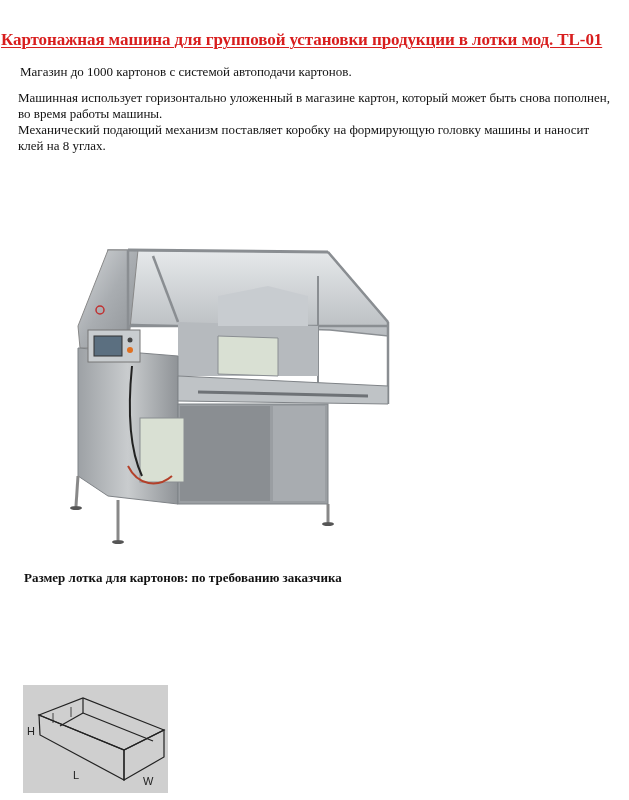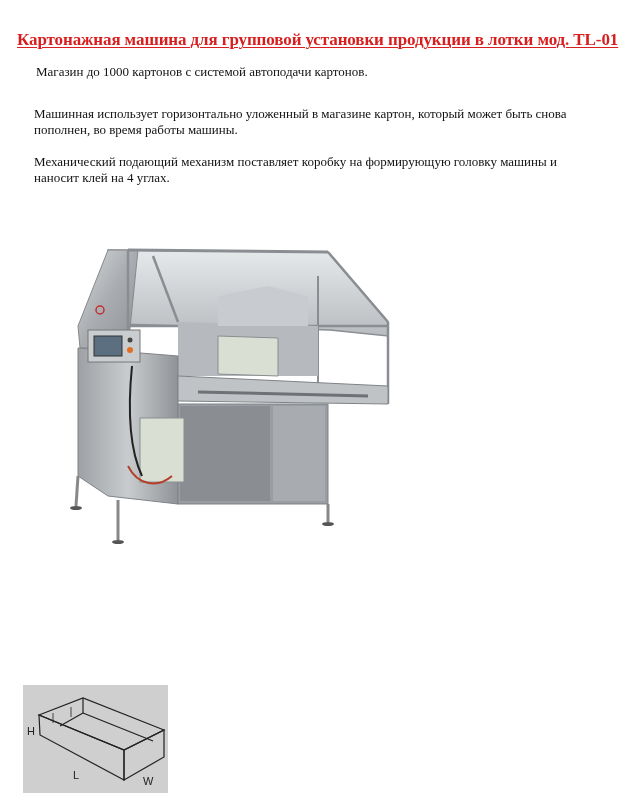--- a/index.html
+++ b/index.html
@@ -1,35 +1,35 @@
 <!DOCTYPE html>
 <html><head>
   <meta charset="utf-8">
   <style>
     html, body { margin: 0; padding: 0; background: #ffffff; }
     body {
       width: 629px; height: 800px; position: relative; overflow: hidden;
       font-family: "Liberation Serif", serif; color: #111111;
     }
     .title {
-      position: absolute; left: 17px; top: 30px; width: 610px;
+      position: absolute; left: 1px; top: 30px; width: 610px;
       font-size: 17px; font-weight: bold; color: #d81e1e;
       text-decoration: underline; text-underline-offset: 2px;
       text-decoration-thickness: 1px; letter-spacing: -0.1px;
       white-space: nowrap;
     }
     .intro {
-      position: absolute; left: 36px; top: 64px;
+      position: absolute; left: 20px; top: 64px;
       font-size: 13px; white-space: nowrap;
     }
     .desc {
       position: absolute; left: 18px; top: 90px; width: 598px;
       font-size: 13px; line-height: 16px;
     }
-    .desc p { margin: 16px; }
+    .desc p { margin: 0; }
     .machine {
       position: absolute; left: 68px; top: 226px; width: 344px; height: 332px;
     }
     .specs {
       position: absolute; left: 24px; top: 566px; font-size: 13px;
     }
     .spec { margin: 0; height: 30px; line-height: 24px; white-space: nowrap; }
     .spec b { font-weight: bold; }
     .tray {
       position: absolute; left: 23px; top: 685px; width: 145px; height: 108px;
@@ -38,21 +38,21 @@
   </style>
 </head>
 <body>
 
 <div class="title">Картонажная машина для групповой установки продукции в лотки мод. TL-01</div>
 
 <div class="intro">Магазин до 1000 картонов с системой автоподачи картонов.</div>
 
 <div class="desc">
   <p>Машинная использует горизонтально уложенный в магазине картон, который может быть снова пополнен, во время работы машины.</p>
-  <p>Механический подающий механизм поставляет  коробку на формирующую головку машины и наносит клей на 4 углах.</p>
+  <p>Механический подающий механизм поставляет  коробку на формирующую головку машины и наносит клей на 8 углах.</p>
 </div>
 
 <div class="machine">
   <svg width="344" height="332" viewBox="0 0 344 332">
     <defs>
       <linearGradient id="steel" x1="0" y1="0" x2="1" y2="1">
         <stop offset="0" stop-color="#d7dadc"></stop>
         <stop offset="0.5" stop-color="#a9adb1"></stop>
         <stop offset="1" stop-color="#8e9296"></stop>
       </linearGradient>
@@ -106,20 +106,21 @@
     <line x1="260" y1="278" x2="260" y2="296" stroke="#888" stroke-width="3"></line>
     <ellipse cx="8" cy="282" rx="6" ry="2" fill="#555"></ellipse>
     <ellipse cx="50" cy="316" rx="6" ry="2" fill="#555"></ellipse>
     <ellipse cx="260" cy="298" rx="6" ry="2" fill="#555"></ellipse>
 
     <circle cx="32" cy="84" r="4" fill="none" stroke="#c03030" stroke-width="1.5"></circle>
   </svg>
 </div>
 
 <div class="specs">
+  <p class="spec"><b>Размер лотка для картонов: по требованию заказчика</b><span></span></p>
 </div>
 
 <div class="tray">
   <svg width="145" height="108" viewBox="0 0 145 108">
     <g stroke="#222" stroke-width="1.2" fill="none">
       <polygon points="16,30 60,13 141,45 101,65"></polygon>
       <polygon points="16,30 101,65 101,95 17,50"></polygon>
       <polygon points="101,65 141,45 141,72 101,95"></polygon>
       <line x1="37" y1="41" x2="60" y2="28"></line>
       <line x1="60" y1="13" x2="60" y2="28"></line>

